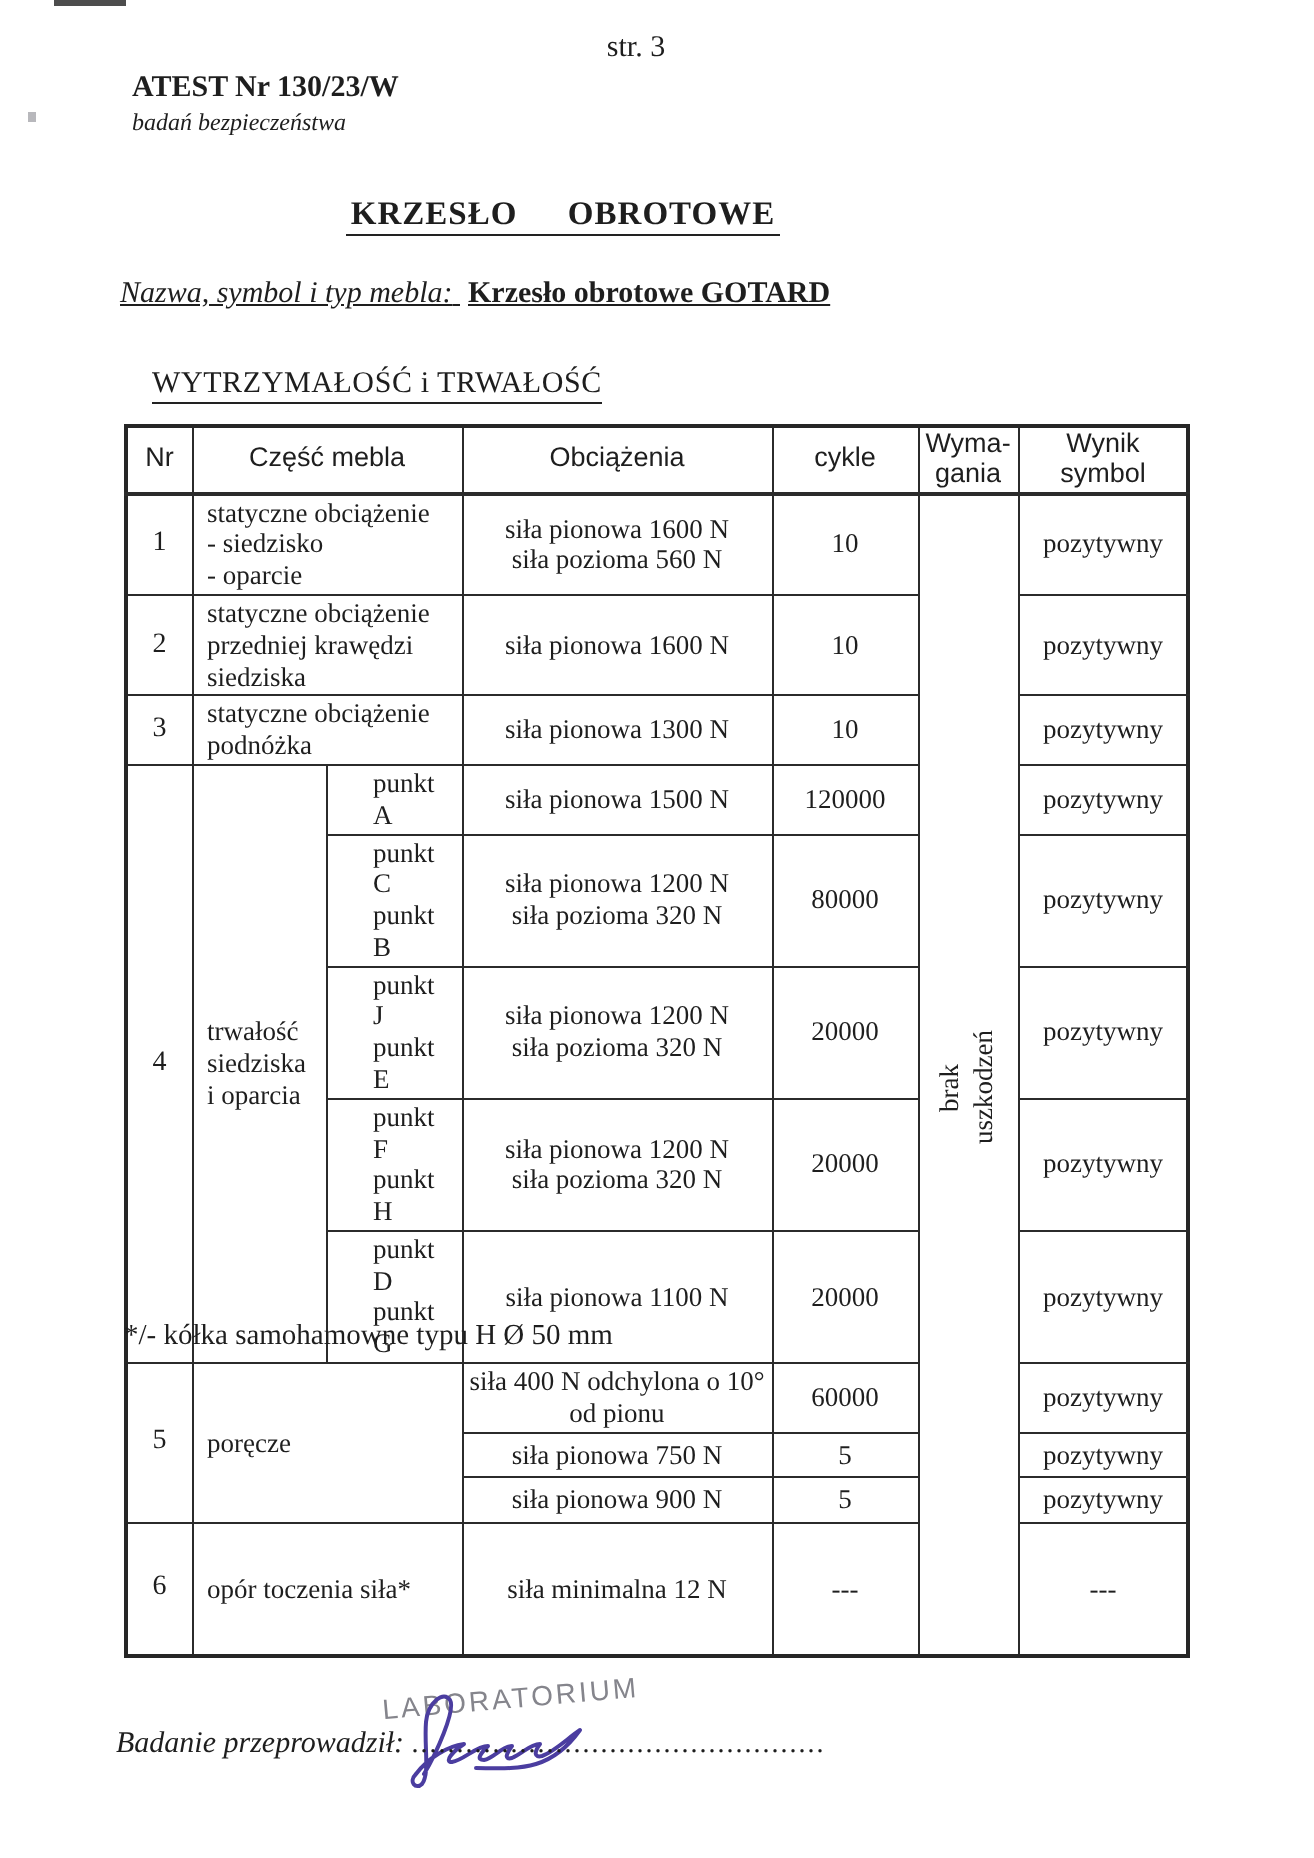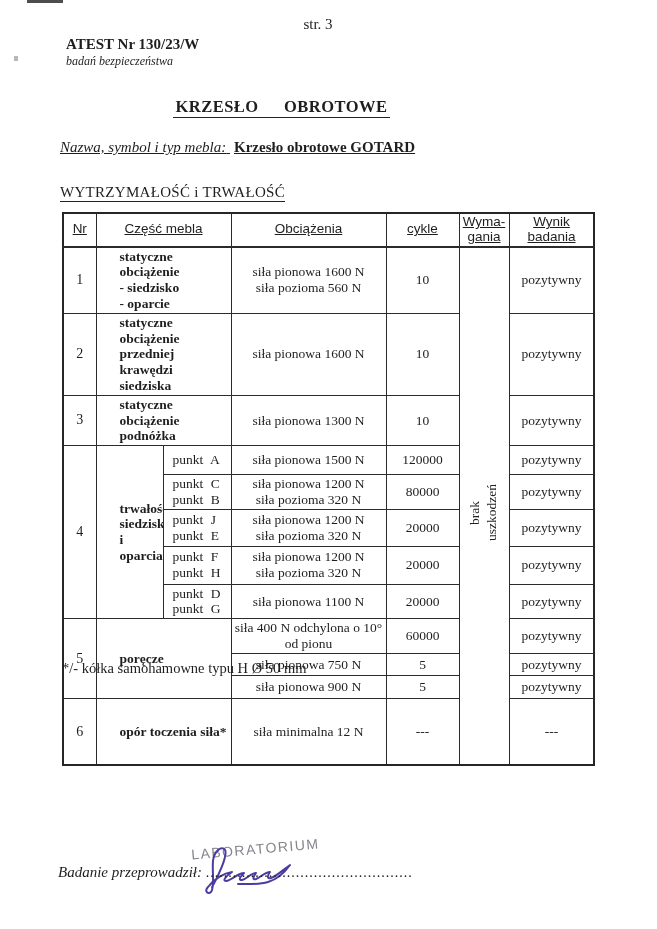--- a/index.html
+++ b/index.html
@@ -16,38 +16,38 @@
 
   .title-wrap { position:absolute; left:0; top:97px; width:545px; text-align:center; padding-left:18px; box-sizing:border-box; }
   .doc-title { font-size:16.5px; font-weight:bold; letter-spacing:.5px; word-spacing:8px;
     border-bottom:1.5px solid #222; padding:0 2px 1px 2px; white-space:pre; }
 
   .name-line { position:absolute; left:60px; top:139px; font-size:15px;text-decoration:underline; }
   .name-label { font-style:italic; }
   .name-value { font-weight:bold; margin-left:4px; }
 
   .section-heading { position:absolute; left:60px; top:184px; font-size:15px; letter-spacing:.3px; }
-  .section-heading span { border-bottom:1.3px solid #222; padding-bottom:1px; }
+  .section-heading span { border-bottom:1.3px solid #222; padding-bottom:1px;margin-left:16px; }
 
   table.results {
     position:absolute; left:62px; top:212px; width:531px;
     border-collapse:collapse; table-layout:fixed;
     border:2px solid #262626;
   }
   .results th, .results td {
     border:1px solid #2b2b2b; white-space:pre-line; vertical-align:middle;
     text-align:center; padding:1px 2px; overflow:hidden;
   }
   .results th {
     border-bottom-width:2px;
-    font-family:"Liberation Sans", sans-serif; font-weight:normal; font-size:13.5px; line-height:1.1;text-decoration:underline;
+    font-family:"Liberation Sans", sans-serif; font-weight:normal; font-size:13.5px; line-height:1.1;
   }
   .results td { font-size:13.5px; line-height:1.17; }
-  td.part  { text-align:left; padding-left:23px;font-weight:bold; }
-  td.point { text-align:left; padding-left:9px; word-spacing:4px; }
+  td.part  { text-align:left; padding-left:7px; }
+  td.point { text-align:left; padding-left:23px; word-spacing:4px; }
   td.nrcell { font-size:14px; }
   .vtext {
     display:inline-block; writing-mode:vertical-rl; transform:rotate(180deg);
     white-space:pre-line; line-height:1.25; font-size:13.5px;
   }
 
   .footnote { position:absolute; left:62px; top:660px; font-size:14.5px; }
 
   .stamp {
     position:absolute; left:191px; top:841px; font-family:"Liberation Sans", sans-serif;
@@ -93,21 +93,21 @@
   </colgroup>
   <tbody>
       <tr style="height:33px">
     <th>Nr</th>
     <th colspan="2">Część mebla</th>
     <th>Obciążenia</th>
     <th>cykle</th>
     <th>Wyma-
 gania</th>
     <th>Wynik
-badania</th>
+symbol</th>
   </tr>
   <tr style="height:47px">
     <td class="nrcell">1</td>
     <td class="part" colspan="2">statyczne obciążenie
 - siedzisko
 - oparcie</td>
     <td>siła pionowa 1600 N
 siła pozioma 560 N</td>
     <td>10</td>
     <td rowspan="12">

